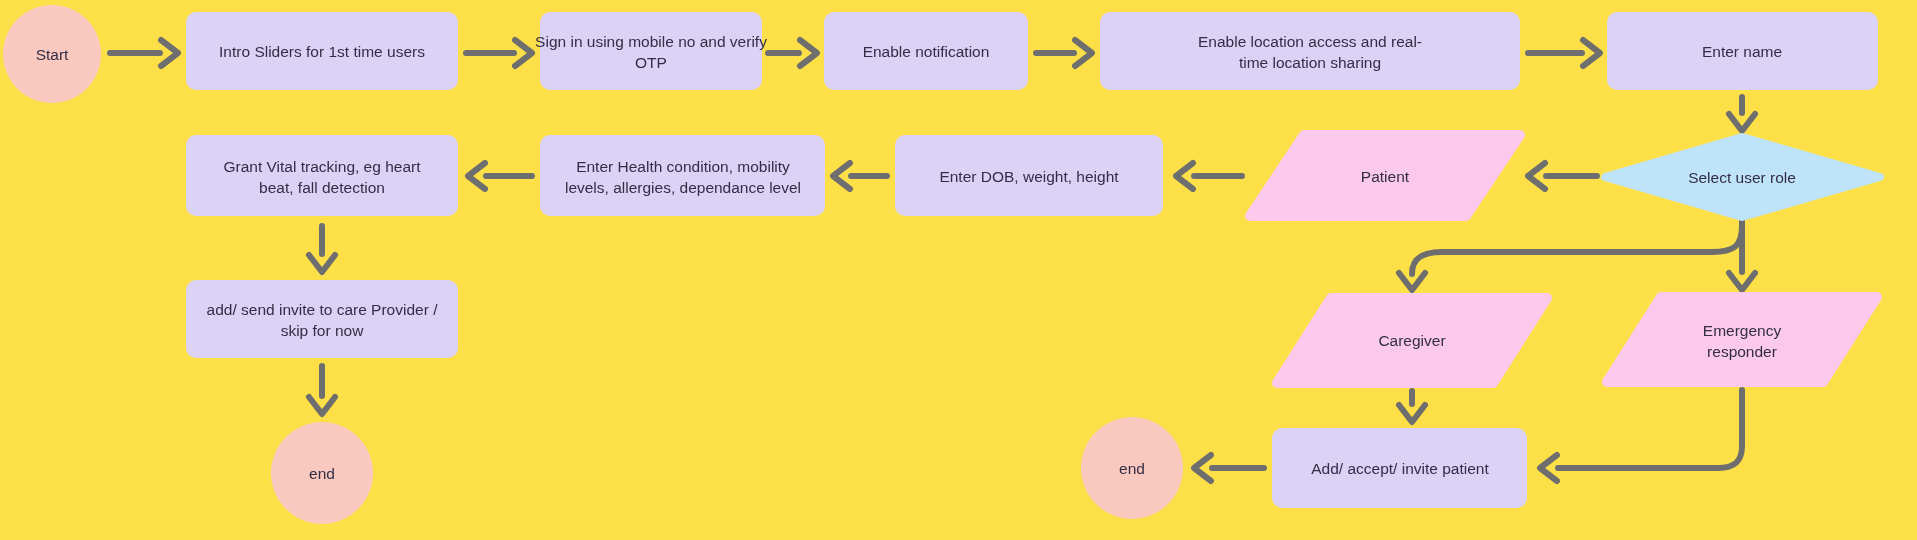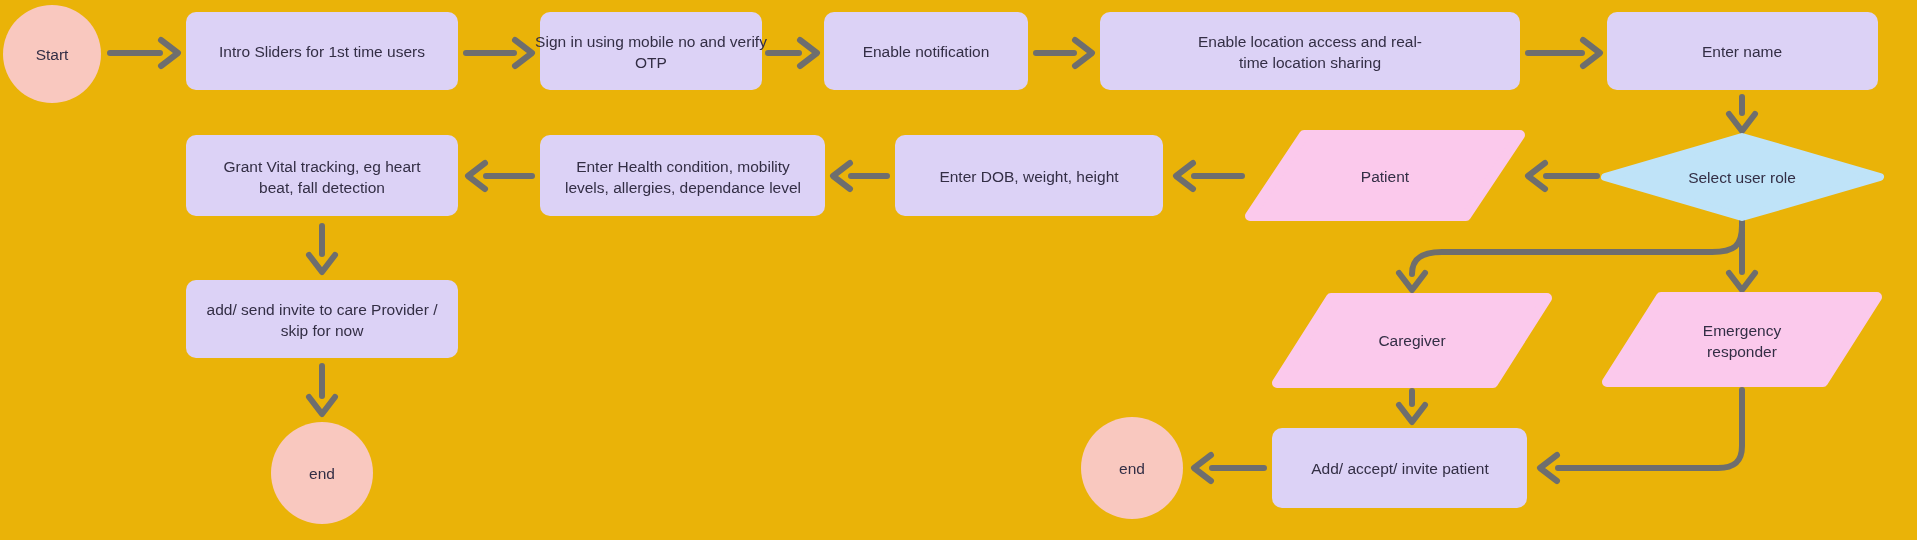--- a/index.html
+++ b/index.html
@@ -1,16 +1,16 @@
 <!DOCTYPE html>
 <html><head>
 <meta charset="utf-8">
 <style>
   html,body{margin:0;padding:0;background:#ffffff;}
-  .canvas{width:1917px;height:540px;background:#eab308;overflow:hidden;}
+  .canvas{width:1917px;height:540px;background:#fde047;overflow:hidden;}
   svg{display:block;}
   text{
     font-family:"Liberation Sans",sans-serif;
     font-size:15.5px;
     fill:#332e45;
     text-anchor:middle;
     dominant-baseline:central;
   }
   .process{fill:#dcd2f6;}
   .io{fill:#fbc9ec;stroke:#fbc9ec;stroke-width:10;stroke-linejoin:round;}

